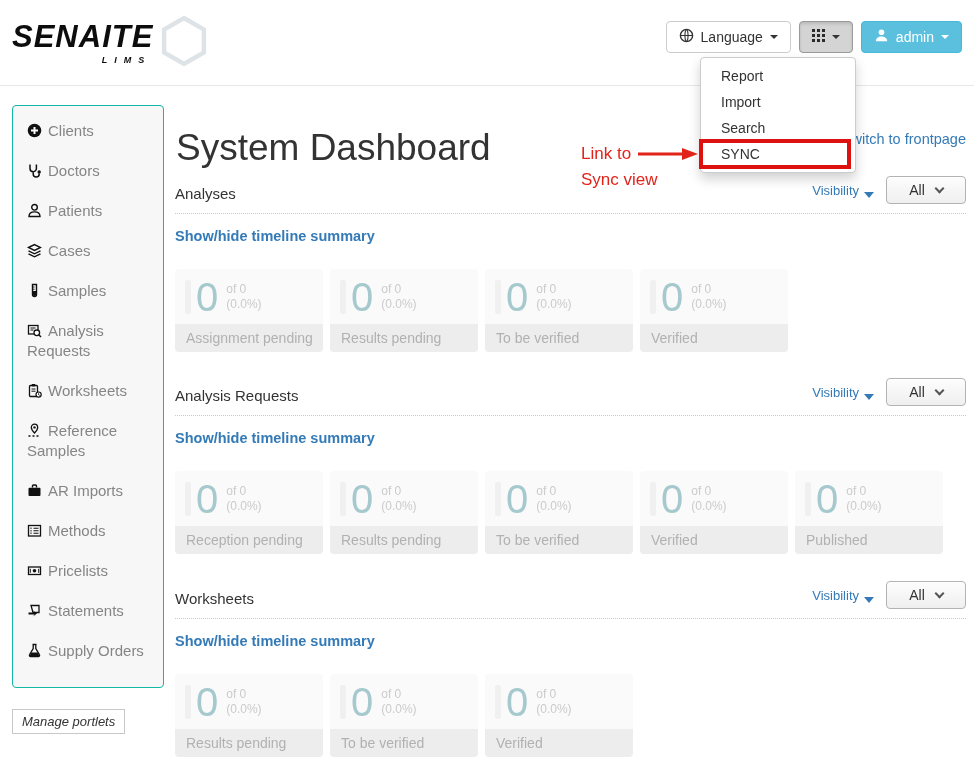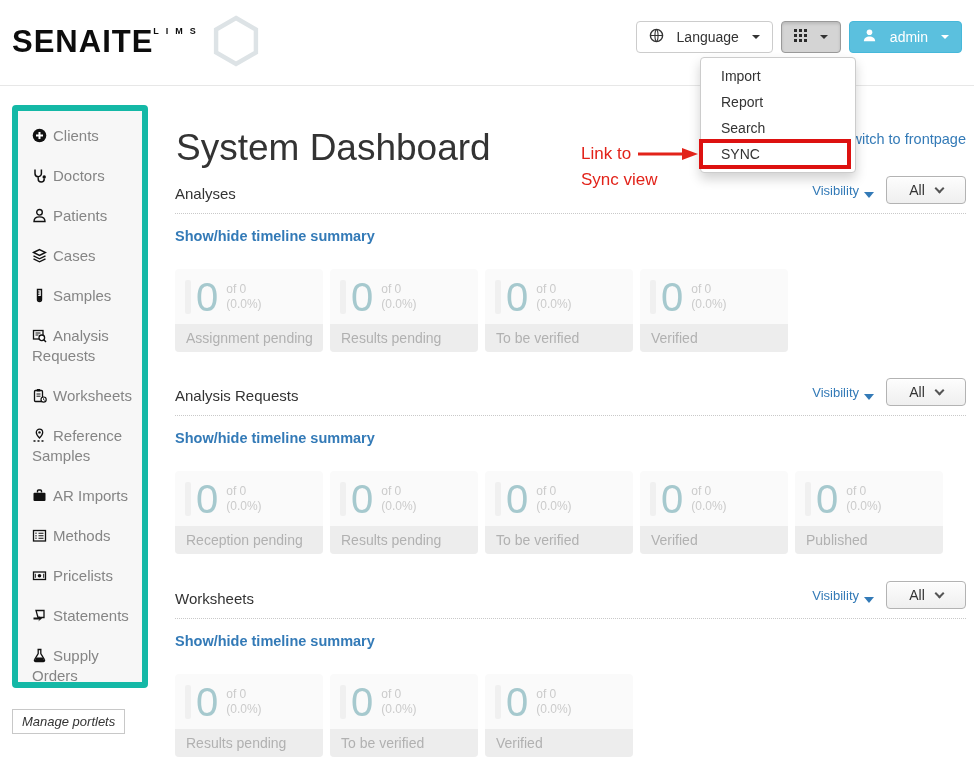--- a/index.html
+++ b/index.html
@@ -1,47 +1,47 @@
 <!DOCTYPE html>
 <html style="--accent_blue: #337ab7; --admin_button_bg: #5bc0de; --annotation_red: #e2231a; --highlight_box_red: #dd1110; --stat_zero_teal: #a6c9ce;"><head>
 <meta charset="utf-8">
 <style>
   * { margin:0; padding:0; box-sizing:border-box; }
   html,body { width:974px; height:757px; background:#fff; font-family:"Liberation Sans", sans-serif; position:relative; overflow:hidden; }
 
   
   .header { position:absolute; left:0; top:0; width:974px; height:86px; background:#fff; border-bottom:1px solid #e7e7e7; }
   .logo { position:absolute; left:12px; top:13px; display:flex; align-items:center; cursor:pointer; }
-  .logo-text { display:flex; flex-direction:row; }
+  .logo-text { display:flex; flex-direction:column;font-style:italic; }
   .logo-name { font-size:31px; font-weight:bold; letter-spacing:1px; color:#0d0d0d; line-height:34px; }
   .logo-sub { font-size:9px; font-weight:bold; letter-spacing:7px; color:#0d0d0d; text-align:right; margin-top:1px; padding-right:2px; }
   .logo-hex { margin-left:8px; margin-top:2px; }
 
   .header-controls { position:absolute; right:12px; top:21px; display:flex; gap:8px; align-items:flex-start; }
-  .btn { height:32px; display:flex; align-items:center; gap:13px; border-radius:4px; font-size:14px; cursor:pointer; }
+  .btn { height:32px; display:flex; align-items:center; gap:7px; border-radius:4px; font-size:14px; cursor:pointer; }
   .btn-language { background:#fff; border:1px solid #ccc; color:#333; padding:0 12px; }
   .btn-apps { background:#d4d4d4; border:1px solid #9a9a9a; padding:0 12px; box-shadow:inset 0 2px 3px rgba(0,0,0,.12); }
   .btn-admin { background:var(--admin_button_bg); border:1px solid #46b8da; color:#fff; padding:0 12px; }
   .caret { width:0; height:0; border-left:4px solid transparent; border-right:4px solid transparent; border-top:4px solid #333; display:inline-block; }
   .caret-white { border-top-color:#fff; }
 
   
   .dropdown { position:absolute; left:700px; top:57px; width:156px; background:#fff; border:1px solid #ccc; border-radius:4px; box-shadow:0 6px 12px rgba(0,0,0,.18); padding:5px 0; z-index:10; }
   .dropdown-item { height:26px; line-height:26px; padding-left:20px; font-size:14px; color:#333; cursor:pointer; }
   .highlight-box { position:absolute; left:699px; top:139px; width:152px; height:30px; border:4px solid var(--highlight_box_red); z-index:12; pointer-events:none; }
 
   
   .annotation { position:absolute; left:581px; top:141px; color:var(--annotation_red); font-size:17px; line-height:26px; z-index:12; }
   .annotation-arrow { position:absolute; left:638px; top:147px; z-index:12; }
 
   
   .frontpage-link { position:absolute; right:8px; top:131px; font-size:14.5px; color:var(--accent_blue); cursor:pointer; z-index:5; white-space:nowrap; }
 
   
-  .sidebar { position:absolute; left:12px; top:105px; width:136px; height:583px; background:#f7f7f7; border:6px solid #14b8a6; border-radius:4px; padding:15px 6px 10px 14px; overflow:hidden; }
+  .sidebar { position:absolute; left:12px; top:105px; width:152px; height:583px; background:#f7f7f7; border:1px solid #14b8a6; border-radius:4px; padding:15px 6px 10px 14px; overflow:hidden; }
   .nav-item { font-size:15px; color:#858585; line-height:20px; margin-bottom:20px; cursor:pointer; }
   .nicon { display:inline-block; width:17px; vertical-align:-2px; margin-right:4px; }
   .nicon svg { display:block; }
 
   
   .page-title { position:absolute; left:176px; top:127px; font-size:37px; color:#333; line-height:42px; }
   .section { position:absolute; left:175px; width:791px; }
   .s1 { top:176px; } .s2 { top:378px; } .s3 { top:581px; }
   .section-head { display:flex; justify-content:space-between; align-items:flex-end; padding-bottom:9px; border-bottom:1px dotted #c9c9c9; min-height:36px; }
   .section-title { font-size:15px; font-weight:normal; color:#333; padding-bottom:2px; }
@@ -113,22 +113,22 @@
             <path d="M2 14c0-3.3 2.7-5 6-5s6 1.7 6 5z" fill="#fff"></path>
           </svg>
       </span>
       <span>admin</span>
       <span class="caret caret-white"></span>
     </div>
   </div>
 </div>
 
 <div class="dropdown">
+  <div class="dropdown-item">Report</div>
   <div class="dropdown-item">Import</div>
-  <div class="dropdown-item">Report</div>
   <div class="dropdown-item">Search</div>
   <div class="dropdown-item">SYNC</div>
 </div>
 <div class="highlight-box"></div>
 
 <div class="annotation">
   <div>Link to</div>
   <div>Sync view</div>
 </div>
 <span class="annotation-arrow">

